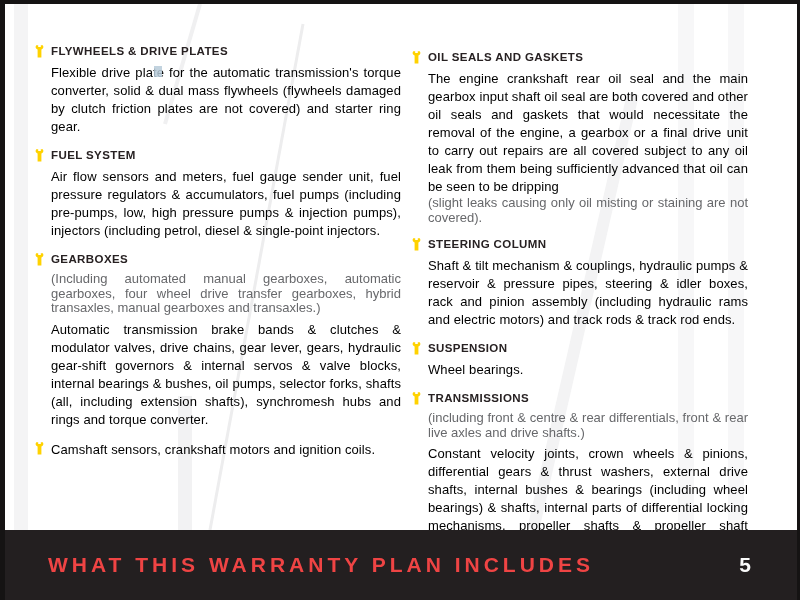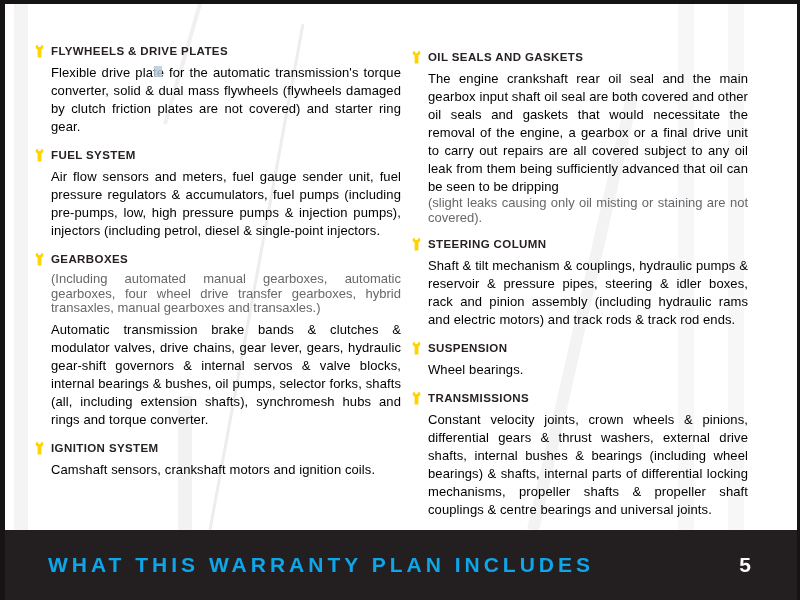--- a/index.html
+++ b/index.html
@@ -41,21 +41,21 @@
   .artifact {
     position:absolute; left:149px; top:62px; width:8px; height:11px;
     background:#b7cbd9; opacity:0.85;
   }
 
   .footer {
     position:absolute; left:0; right:0; bottom:0; height:70px;
     background:#231f20; display:flex; align-items:center;
   }
   .footer-title {
-    margin-left:43px; color:#0ea5e9;
+    margin-left:43px; color:#ef4444;
     font-size:21px; font-weight:700; letter-spacing:4px;
   }
   .footer-page {
     margin-left:auto; margin-right:46px; color:#fbfbfb;
     font-size:21px; font-weight:700;
   }
 </style>
 </head>
 <body>
 
@@ -96,21 +96,20 @@
         </svg>
         <h3 class="heading">GEARBOXES</h3>
         <p class="intro-text">(Including automated manual gearboxes, automatic gearboxes, four wheel drive transfer gearboxes, hybrid transaxles, manual gearboxes and transaxles.)</p>
         <p class="body-text">Automatic transmission brake bands &amp; clutches &amp; modulator valves, drive chains, gear lever, gears, hydraulic gear-shift governors &amp; internal servos &amp; valve blocks, internal bearings &amp; bushes, oil pumps, selector forks, shafts (all, including extension shafts), synchromesh hubs and rings and torque converter.</p>
       </div>
 
       <div class="section">
         <svg class="bullet" viewBox="0 0 9 13" xmlns="http://www.w3.org/2000/svg">
           <path fill="#FFD200" d="M1.2 0.2 L3.2 0.2 L3.2 2 L5.8 2 L5.8 0.2 L7.8 0.2 C8.6 1.4 8.6 2.8 7.6 3.8 L6.4 4.6 L6.4 12.6 L2.6 12.6 L2.6 4.6 L1.4 3.8 C0.4 2.8 0.4 1.4 1.2 0.2 Z"></path>
         </svg>
-        <h3 class="heading">IGNITION SYSTEM</h3>
         <p class="body-text">Camshaft sensors, crankshaft motors and ignition coils.</p>
       </div>
 
     </div>
 
     <div class="col col-right">
 
       <div class="section">
         <svg class="bullet" viewBox="0 0 9 13" xmlns="http://www.w3.org/2000/svg">
           <path fill="#FFD200" d="M1.2 0.2 L3.2 0.2 L3.2 2 L5.8 2 L5.8 0.2 L7.8 0.2 C8.6 1.4 8.6 2.8 7.6 3.8 L6.4 4.6 L6.4 12.6 L2.6 12.6 L2.6 4.6 L1.4 3.8 C0.4 2.8 0.4 1.4 1.2 0.2 Z"></path>
@@ -134,20 +133,21 @@
         </svg>
         <h3 class="heading">SUSPENSION</h3>
         <p class="body-text">Wheel bearings.</p>
       </div>
 
       <div class="section">
         <svg class="bullet" viewBox="0 0 9 13" xmlns="http://www.w3.org/2000/svg">
           <path fill="#FFD200" d="M1.2 0.2 L3.2 0.2 L3.2 2 L5.8 2 L5.8 0.2 L7.8 0.2 C8.6 1.4 8.6 2.8 7.6 3.8 L6.4 4.6 L6.4 12.6 L2.6 12.6 L2.6 4.6 L1.4 3.8 C0.4 2.8 0.4 1.4 1.2 0.2 Z"></path>
         </svg>
         <h3 class="heading">TRANSMISSIONS</h3>
+        <p class="intro-text">(including front &amp; centre &amp; rear differentials, front &amp; rear live axles and drive shafts.)</p>
         <p class="body-text">Constant velocity joints, crown wheels &amp; pinions, differential gears &amp; thrust washers, external drive shafts, internal bushes &amp; bearings (including wheel bearings) &amp; shafts, internal parts of differential locking mechanisms, propeller shafts &amp; propeller shaft couplings &amp; centre bearings and universal joints.</p>
       </div>
 
       <div class="section">
         <svg class="bullet" viewBox="0 0 9 13" xmlns="http://www.w3.org/2000/svg">
           <path fill="#FFD200" d="M1.2 0.2 L3.2 0.2 L3.2 2 L5.8 2 L5.8 0.2 L7.8 0.2 C8.6 1.4 8.6 2.8 7.6 3.8 L6.4 4.6 L6.4 12.6 L2.6 12.6 L2.6 4.6 L1.4 3.8 C0.4 2.8 0.4 1.4 1.2 0.2 Z"></path>
         </svg>
         <h3 class="heading">TURBOCHARGER</h3>
         <p class="body-text">Turbocharger units.</p>
       </div>

